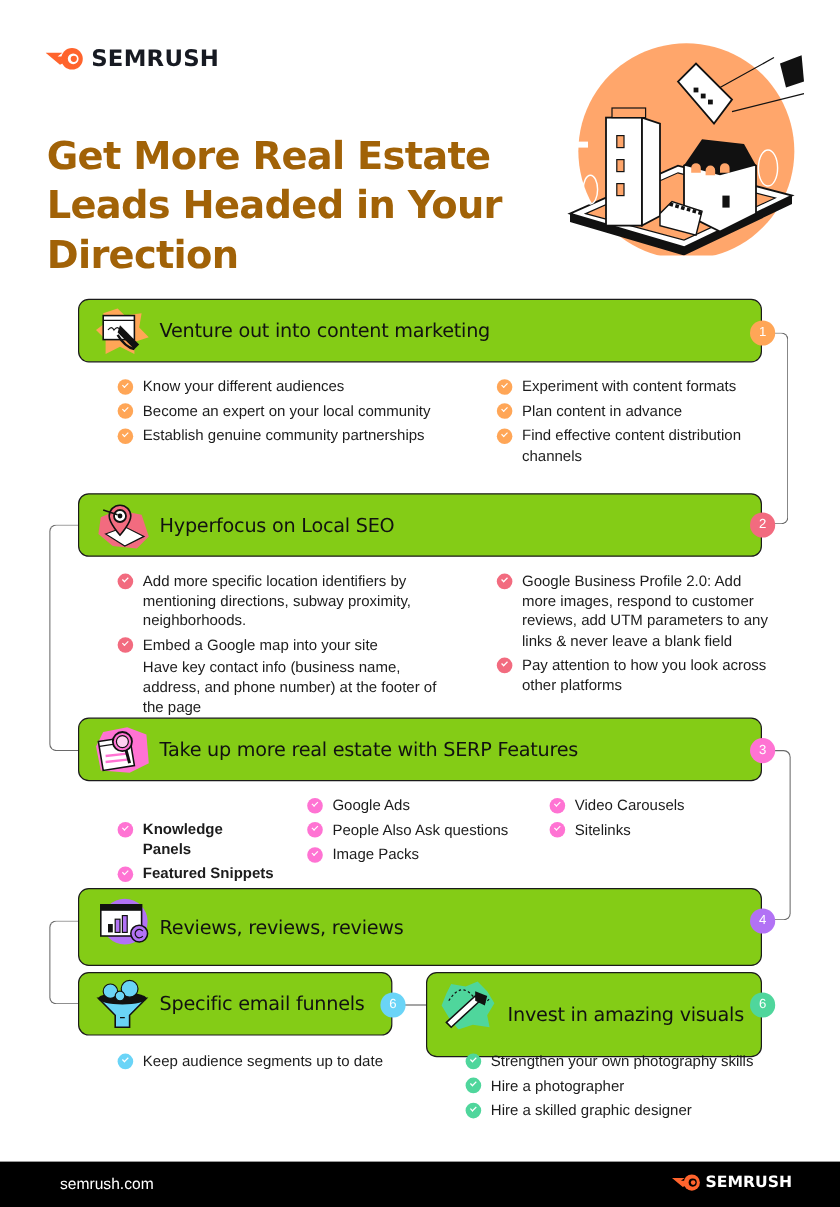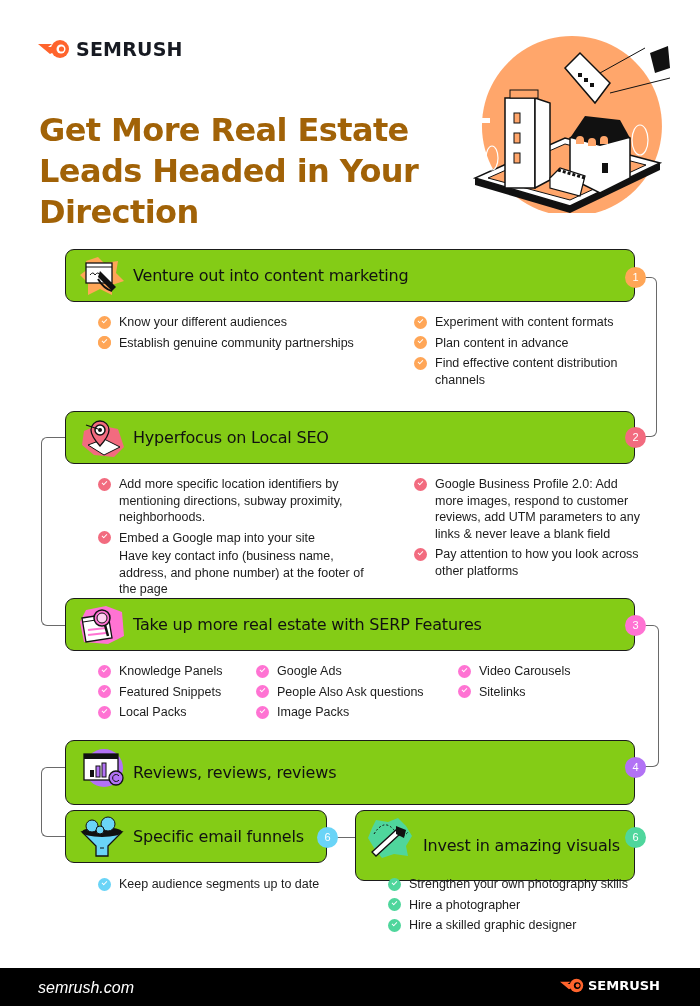--- a/index.html
+++ b/index.html
@@ -21,21 +21,21 @@
 
   .list { position: absolute; list-style: none; }
   .list li { position: relative; padding-left: 21px; font-size: 12.5px; line-height: 16.5px; color: #1c1c1c; margin-bottom: 4px; margin-left: 19px; }
   .list li.plain { padding-left: 21px; }
   .chk { position: absolute; left: 0; top: 1.5px; width: 13px; height: 13px; border-radius: 50%; }
   .chk::after { content: ""; position: absolute; left: 4px; top: 3.2px; width: 4px; height: 2.2px; border-left: 1.4px solid #fff; border-bottom: 1.4px solid #fff; transform: rotate(-45deg); }
 
   .conn { position: absolute; border: 1.3px solid #6a6a6a; }
 
   .footer { position: absolute; left: 0; top: 968px; width: 700px; height: 38px; background: #000; }
-  .footer-url { position: absolute; left: 38px; top: 11px; font-size: 16px; color: #fff; font-style: italic; }
+  .footer-url { position: absolute; left: 50px; top: 11px; font-size: 13px; color: #fff; }
   .footer-logo { position: absolute; right: 40px; top: 10px; display: flex; align-items: center; gap: 4px; }
   .footer-logo-text { font-weight: 700; font-size: 13px; color: #fff; font-family: "DejaVu Sans", sans-serif; }
 </style>
 </head>
 <body>
 
 <div class="logo">
   <svg width="32" height="20" viewBox="0 0 32 20">
     <path d="M0 5 L14 5 L10 8 L18 8 L13 11 L20 11 L12 15 L0 5Z" fill="#ff642d"></path>
     <circle cx="22" cy="10" r="9" fill="#ff642d"></circle>
@@ -94,21 +94,21 @@
     <path d="M12 20 q3 -4 5 0 q3 -4 5 0" stroke="#111" fill="none"></path>
     <path d="M22 16 L38 32 L34 36 L20 22Z" fill="#111"></path>
     <path d="M20 24 q6 10 14 12" stroke="#111" stroke-width="2" fill="none"></path>
   </svg>
   <span class="card-title">Venture out into content marketing</span>
 </div>
 <div class="badge" style="left:625px; top:267px; background:#ffa657;">1</div>
 
 <ul class="list" style="left:79px; top:314px; width:300px;">
   <li><span class="chk" style="background:#ffa657"></span><span>Know your different audiences</span></li>
-  <li><span class="chk" style="background:#ffa657"></span></li>
+  <li><span class="chk" style="background:#ffa657"></span><span>Become an expert on your local community</span></li>
   <li><span class="chk" style="background:#ffa657"></span><span>Establish genuine community partnerships</span></li>
 </ul>
 <ul class="list" style="left:395px; top:314px; width:240px;">
   <li><span class="chk" style="background:#ffa657"></span><span>Experiment with content formats</span></li>
   <li><span class="chk" style="background:#ffa657"></span><span>Plan content in advance</span></li>
   <li><span class="chk" style="background:#ffa657"></span><span>Find effective content distribution channels</span></li>
 </ul>
 
 <div class="card" style="left:65px; top:411px; width:570px; height:53px;">
   <svg class="icon" viewBox="0 0 48 42">
@@ -141,21 +141,21 @@
     <line x1="10" y1="26" x2="28" y2="24" stroke="#ff73d3" stroke-width="2"></line>
     <line x1="10" y1="31" x2="28" y2="29" stroke="#ff73d3" stroke-width="2"></line>
     <circle cx="24" cy="14" r="8" fill="#ff73d3" stroke="#111" stroke-width="1.5"></circle>
     <circle cx="24" cy="14" r="5" fill="#ffd0f0" stroke="#111"></circle>
     <line x1="27" y1="21" x2="30" y2="32" stroke="#111" stroke-width="2.5"></line>
   </svg>
   <span class="card-title">Take up more real estate with SERP Features</span>
 </div>
 <div class="badge" style="left:625px; top:615px; background:#ff73d3;">3</div>
 
-<ul class="list" style="left:79px; top:663px; width:150px;">
+<ul class="list" style="left:79px; top:683px; width:150px;font-weight:bold;">
   <li><span class="chk" style="background:#ff73d3"></span><span>Knowledge Panels</span></li>
   <li><span class="chk" style="background:#ff73d3"></span><span>Featured Snippets</span></li>
   <li><span class="chk" style="background:#ff73d3"></span><span>Local Packs</span></li>
 </ul>
 <ul class="list" style="left:237px; top:663px; width:200px;">
   <li><span class="chk" style="background:#ff73d3"></span><span>Google Ads</span></li>
   <li><span class="chk" style="background:#ff73d3"></span><span>People Also Ask questions</span></li>
   <li><span class="chk" style="background:#ff73d3"></span><span>Image Packs</span></li>
 </ul>
 <ul class="list" style="left:439px; top:663px; width:180px;">

